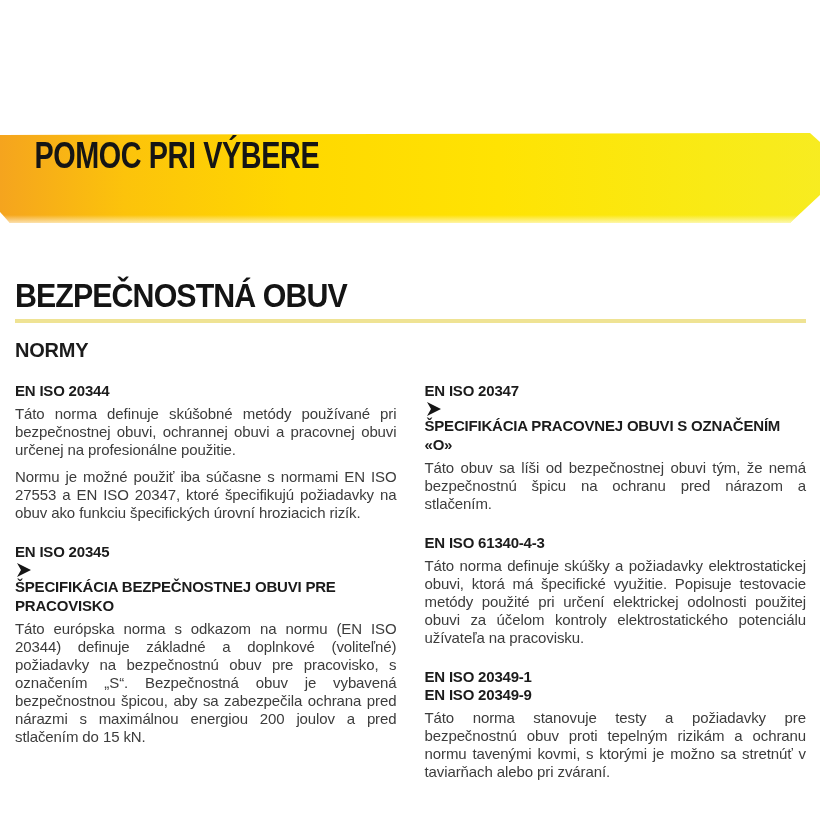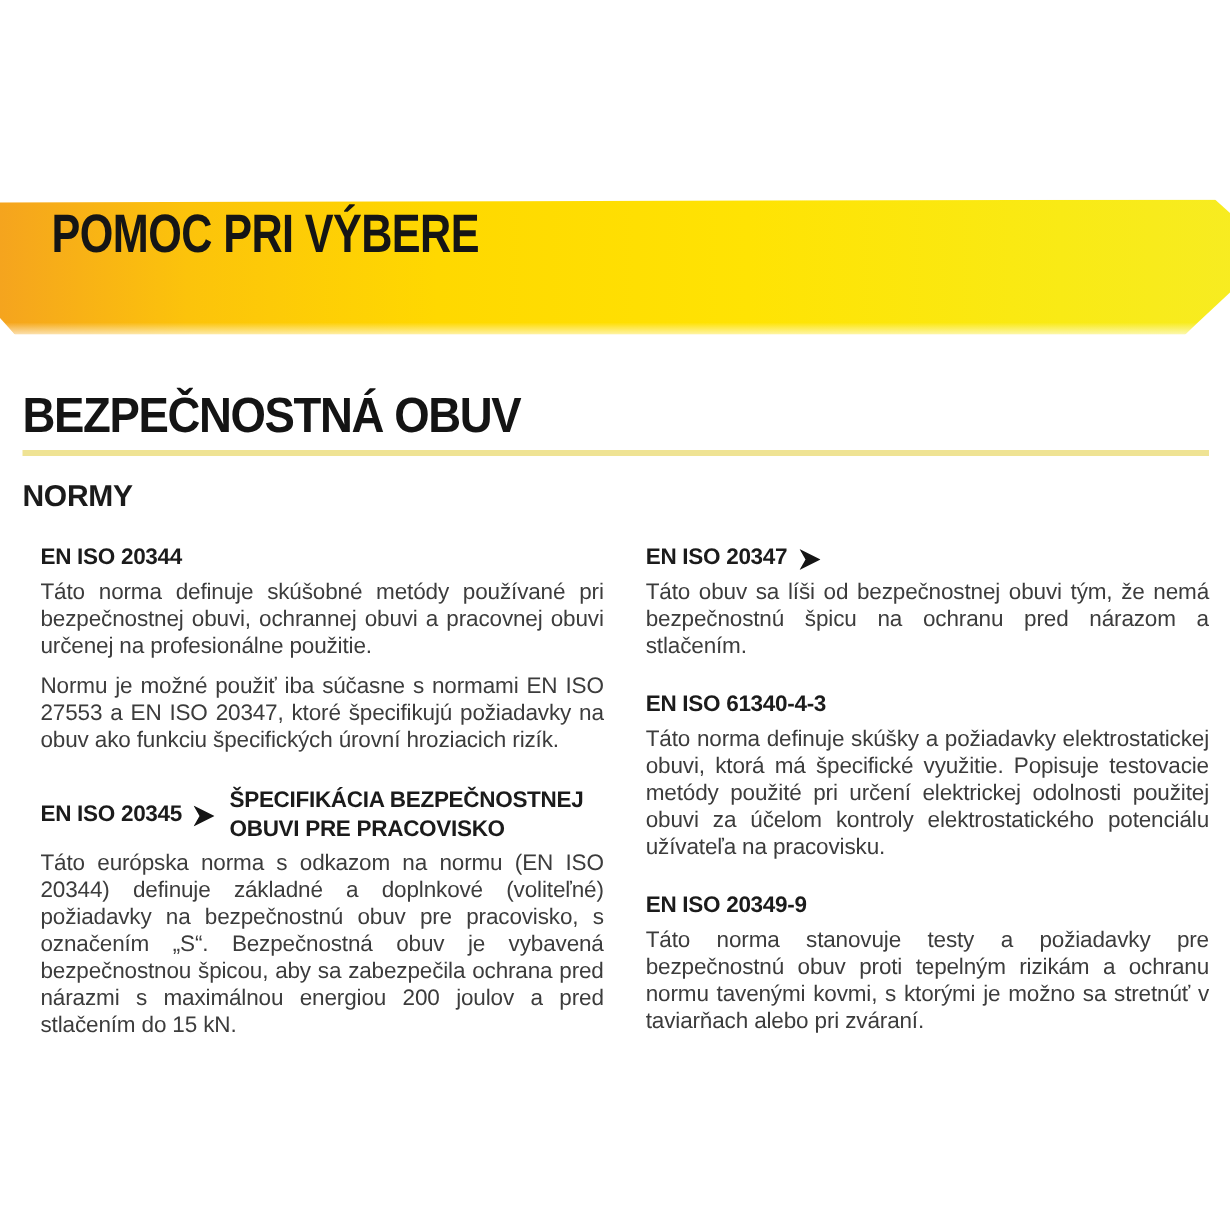--- a/index.html
+++ b/index.html
@@ -38,21 +38,21 @@
     letter-spacing: -0.5px;
     color: #151515;
     transform: scaleX(.8);
     transform-origin: left top;
     white-space: nowrap;
   }
 
   
   .content {
     position: absolute;
-    top: 208px; left: 0; right: 0;
+    top: 227px; left: 0; right: 0;
     padding: 0 14px 0 15px;
   }
   .section-title {
     margin: 52px 0 0 0;
     font-size: 33px;
     line-height: 1.0;
     font-weight: 700;
     letter-spacing: -1px;
     color: #141414;
     transform: scaleX(.92);
@@ -69,36 +69,36 @@
     font-size: 20px;
     font-weight: 700;
     letter-spacing: -0.2px;
     color: #1b1b1b;
   }
 
   .columns {
     display: flex;
     gap: 28px;
     margin-top: 20px;
-    margin-left: 12px;
   }
   .col { flex: 1; min-width: 0; }
 
   .std-block + .std-block { margin-top: 21px; }
 
   .std-code {
     font-size: 15px;
     font-weight: 700;
     letter-spacing: -0.2px;
     line-height: 18px;
     color: #1b1b1b;
   }
   .std-row {
     display: flex;
-    align-items: center;
+    align-items: flex-start;
+    flex-direction: column;
   }
   .std-row .code-cell { width: 100px; flex: none; }
   .arrow-cell { flex: none; margin: 2px 10px 0 2px; }
   .arrow-cell svg { display: block; }
   .std-title {
     flex: 1;
     font-size: 15px;
     font-weight: 700;
     letter-spacing: -0.2px;
     line-height: 19px;
@@ -157,29 +157,31 @@
     <div class="col">
 
       <div class="std-block">
         <div class="std-row">
           <div class="code-cell std-code">EN ISO 20347</div>
           <span class="arrow-cell">
             <svg width="14" height="14" viewBox="0 0 14 14">
                 <polygon points="0,0 14,7 0,14 4,7" fill="#151515"></polygon>
               </svg>
           </span>
+          <div class="std-title">ŠPECIFIKÁCIA PRACOVNEJ OBUVI S OZNAČENÍM «O»</div>
         </div>
         <p>Táto obuv sa líši od bezpečnostnej obuvi tým, že nemá bezpečnostnú špicu na ochranu pred nárazom a stlačením.</p>
       </div>
 
       <div class="std-block">
         <div class="std-code">EN ISO 61340-4-3</div>
         <p>Táto norma definuje skúšky a požiadavky elektrostatickej obuvi, ktorá má špecifické využitie. Popisuje testovacie metódy použité pri určení elektrickej odolnosti použitej obuvi za účelom kontroly elektrostatického potenciálu užívateľa na pracovisku.</p>
       </div>
 
       <div class="std-block">
+        <div class="std-code">EN ISO 20349-1</div>
         <div class="std-code">EN ISO 20349-9</div>
         <p>Táto norma stanovuje testy a požiadavky pre bezpečnostnú obuv proti tepelným rizikám a ochranu normu tavenými kovmi, s ktorými je možno sa stretnúť v taviarňach alebo pri zváraní.</p>
       </div>
 
     </div>
   </div>
 </div>
 
 </body></html>

